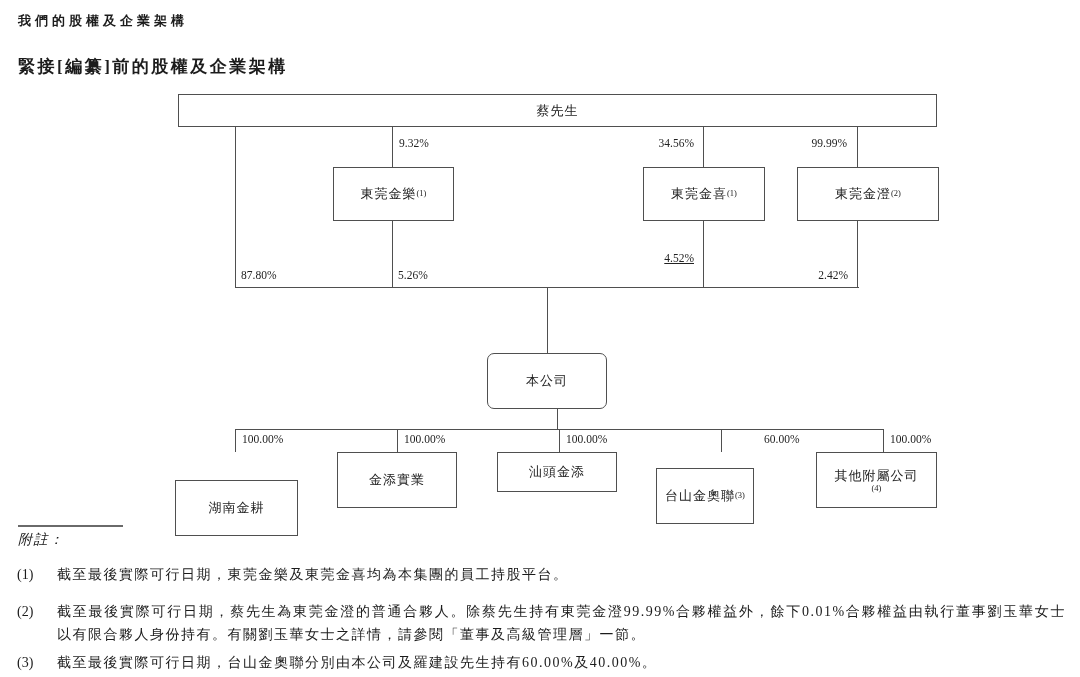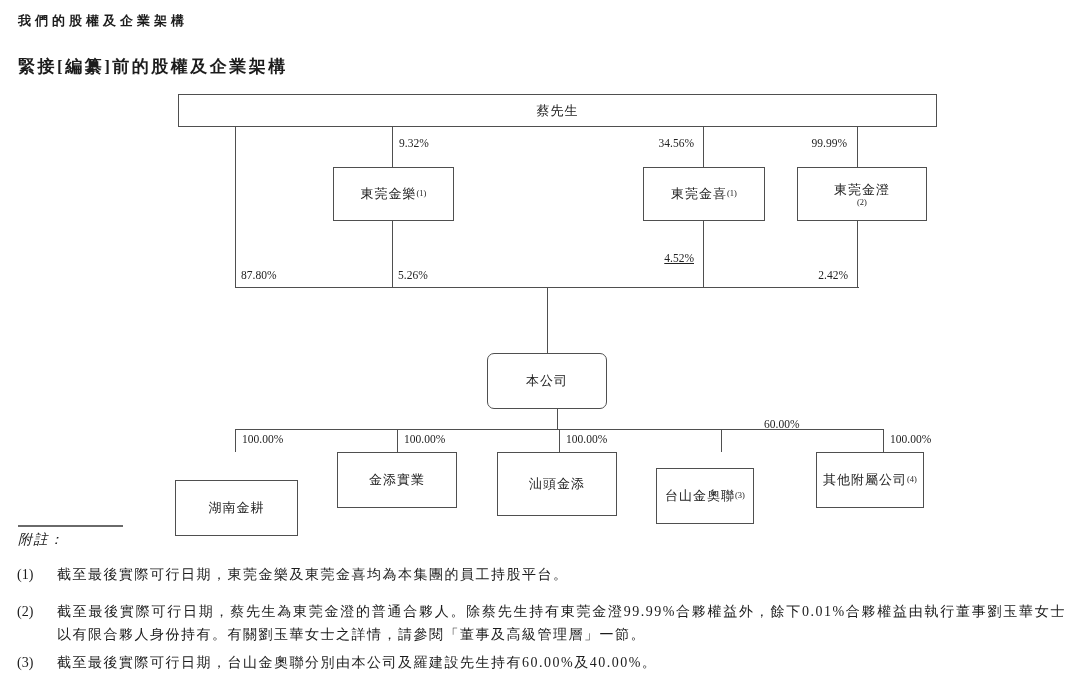--- a/index.html
+++ b/index.html
@@ -70,54 +70,54 @@
     <div class="pct r" style="left:767px; top:137px;">99.99%</div>
 
     <div class="ebox" style="left:333px; top:167px; width:121px; height:54px;">
       <span>東莞金樂</span>
         <sup>(1)</sup>
     </div>
     <div class="ebox" style="left:643px; top:167px; width:122px; height:54px;">
       <span>東莞金喜</span>
         <sup>(1)</sup>
     </div>
-    <div class="ebox" style="left:797px; top:167px; width:130px; height:54px;flex-direction:column;">
+    <div class="ebox" style="left:797px; top:167px; width:142px; height:54px;">
       <span>東莞金澄</span>
         <sup>(2)</sup>
     </div>
 
     <div class="pct" style="left:241px; top:269px;">87.80%</div>
     <div class="pct" style="left:398px; top:269px;">5.26%</div>
     <div class="pct r" style="left:614px; top:252px;text-decoration:underline;">4.52%</div>
     <div class="pct r" style="left:768px; top:269px;">2.42%</div>
 
     <div class="ebox" style="left:487px; top:353px; width:120px; height:56px;border-radius:7px;">
       <span>本公司</span>
     </div>
 
     <div class="pct" style="left:242px; top:433px;">100.00%</div>
     <div class="pct" style="left:404px; top:433px;">100.00%</div>
     <div class="pct" style="left:566px; top:433px;">100.00%</div>
-    <div class="pct" style="left:728px; top:418px;padding-left:36px;">60.00%</div>
+    <div class="pct" style="left:728px; top:433px;padding-left:36px;">60.00%</div>
     <div class="pct" style="left:890px; top:433px;">100.00%</div>
 
     <div class="ebox" style="left:175px; top:452px; width:123px; height:56px;margin-top:28px;">
       <span>湖南金耕</span>
     </div>
     <div class="ebox" style="left:337px; top:452px; width:120px; height:56px;">
       <span>金添實業</span>
     </div>
-    <div class="ebox" style="left:497px; top:452px; width:120px; height:64px;">
+    <div class="ebox" style="left:497px; top:452px; width:120px; height:40px;">
       <span>汕頭金添</span>
     </div>
     <div class="ebox" style="left:656px; top:428px; width:98px; height:56px;margin-top:40px;">
       <span>台山金奧聯</span>
         <sup>(3)</sup>
     </div>
-    <div class="ebox" style="left:816px; top:452px; width:108px; height:56px;">
+    <div class="ebox" style="left:816px; top:452px; width:121px; height:56px;flex-direction:column;">
       <span>其他附屬公司</span>
         <sup>(4)</sup>
     </div>
 
   </div>
 
   <div class="notes-rule"></div>
   <div class="notes-heading">附註：</div>
 
   <div class="note" style="top:563px;">

